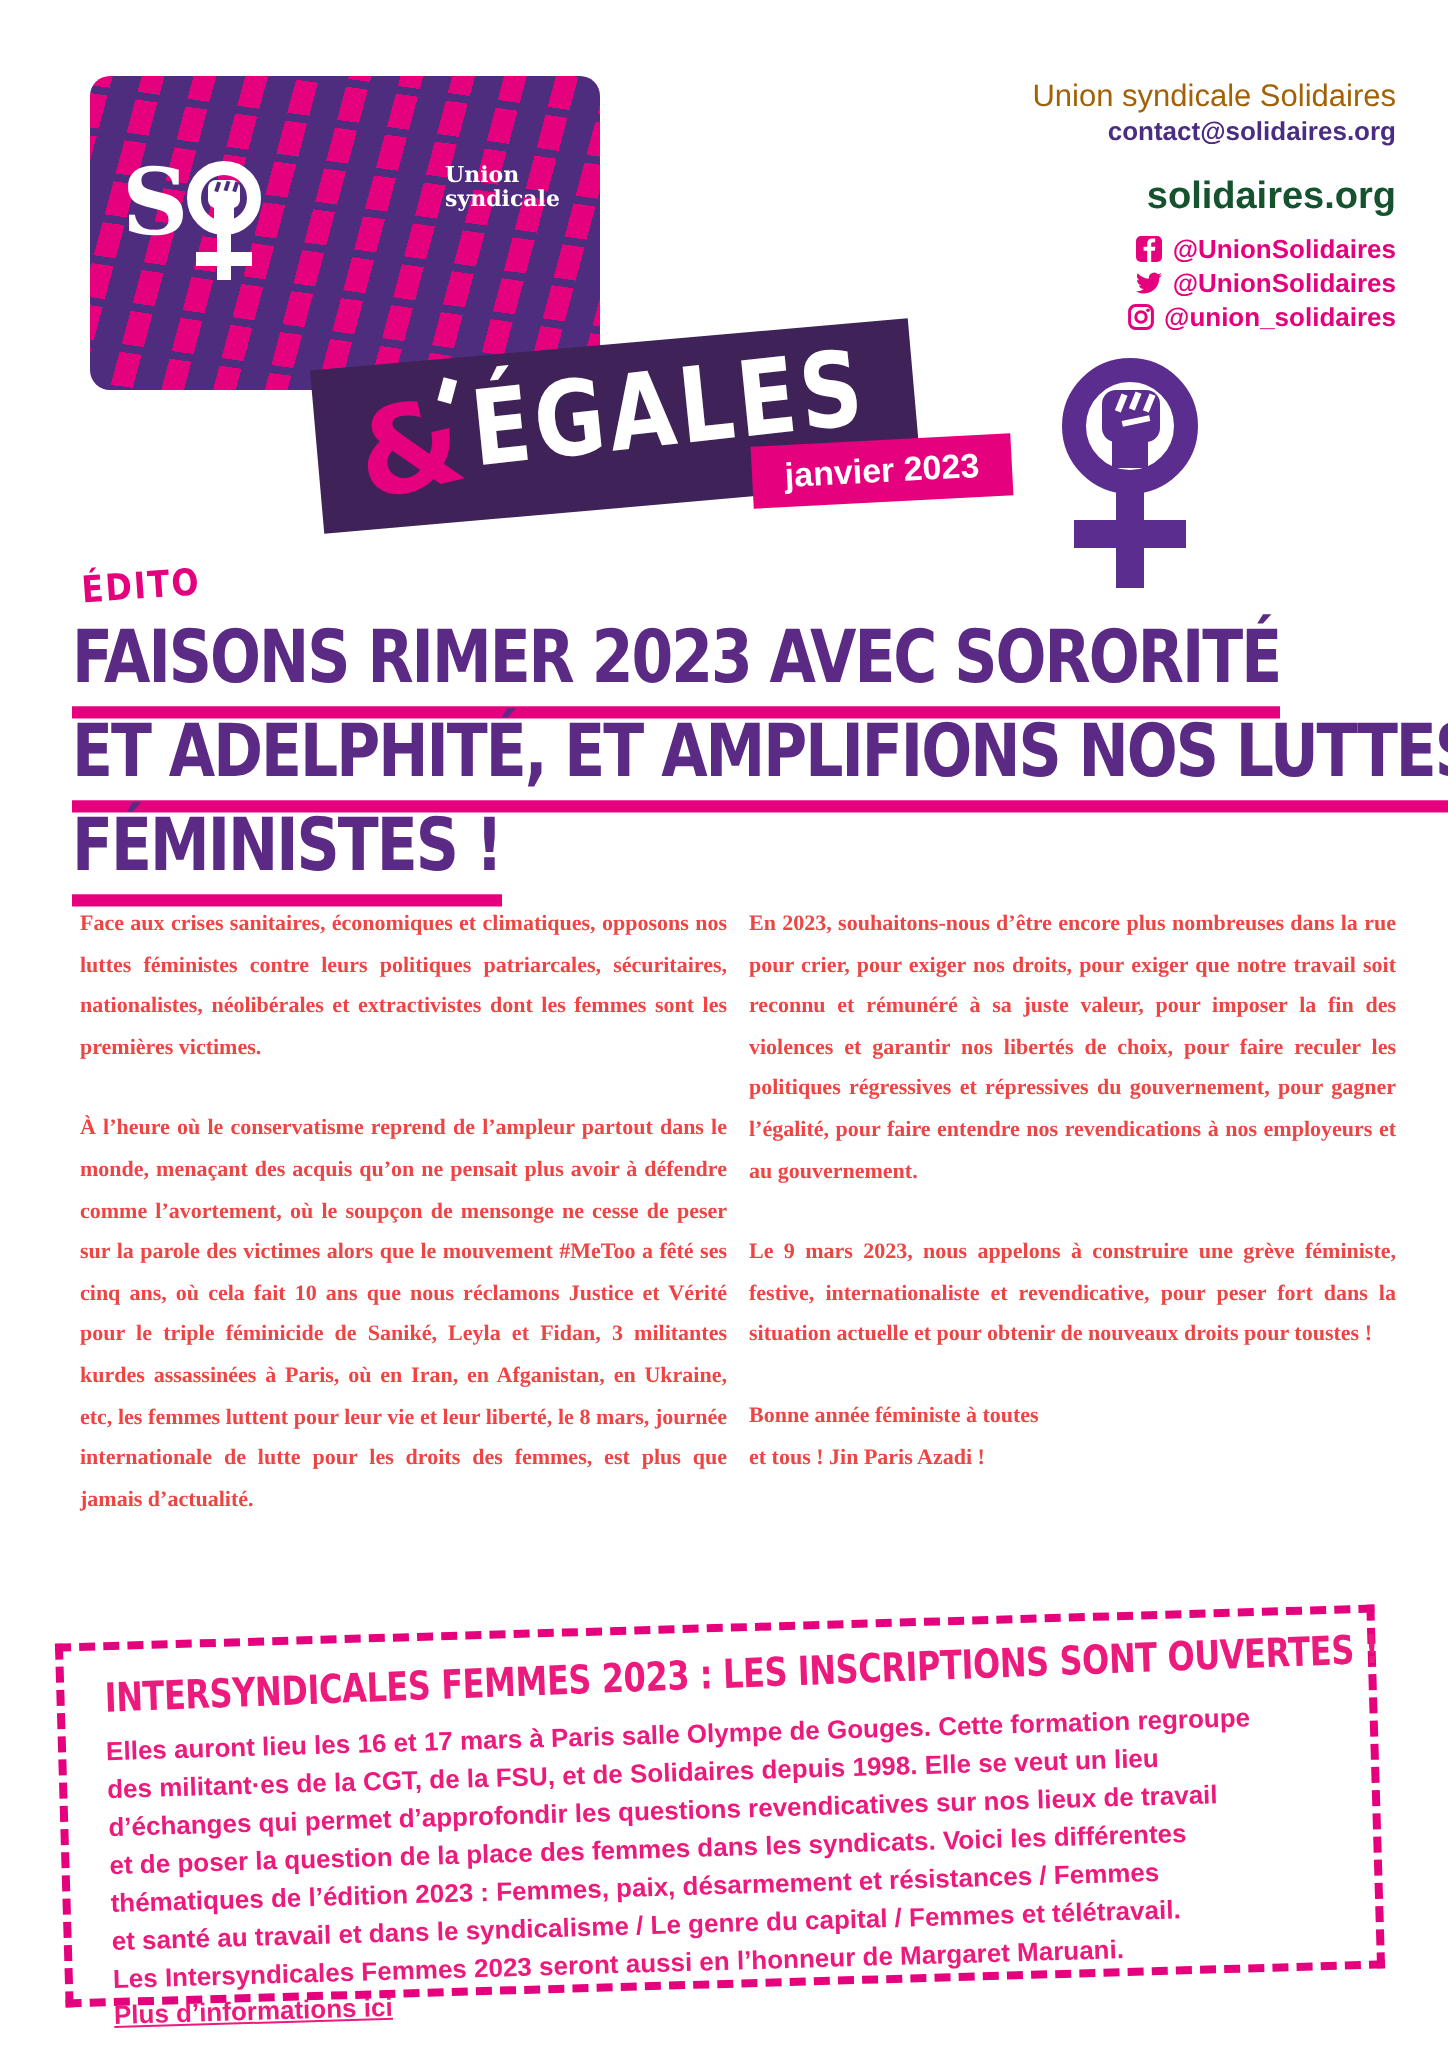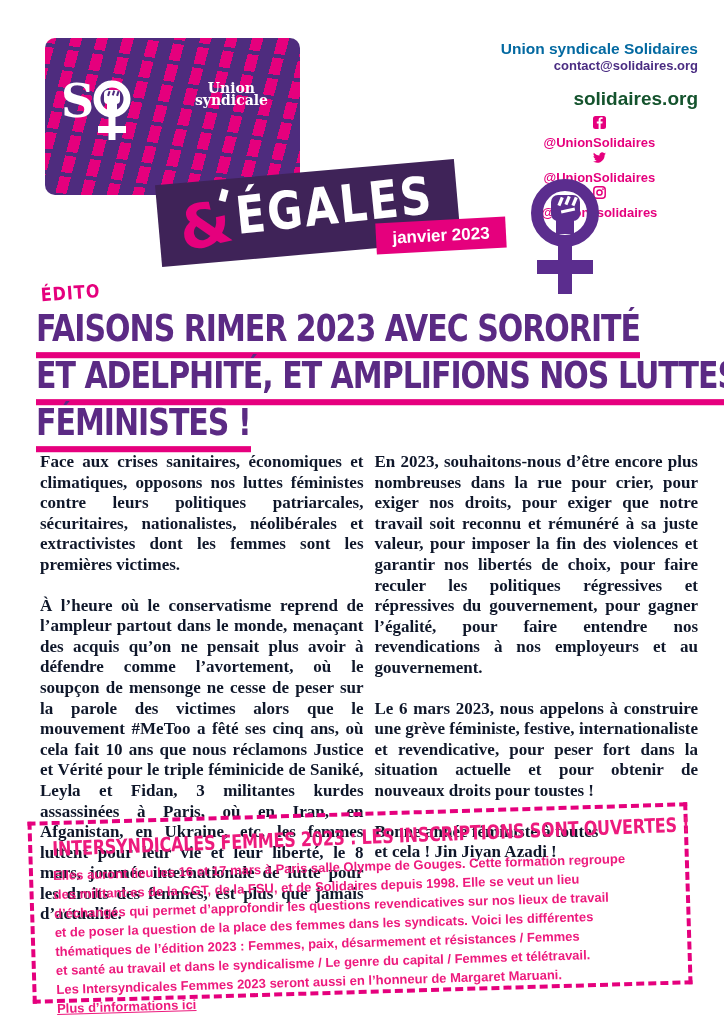--- a/index.html
+++ b/index.html
@@ -18,33 +18,33 @@
       repeating-linear-gradient(105deg, #e5007d 0 11px, #4e2c7e 11px 25px);
     z-index:1;
   }
   .logo-line{
     position:absolute;left:16px;top:40px;display:flex;align-items:flex-start;
     color:#fff;font-family:"DejaVu Serif",serif;font-weight:bold;
     font-size:46px;line-height:46px;letter-spacing:-2px;
   }
   .logo-fem{margin:2px -1px 0 0;}
   .logo-small{
-    position:absolute;right:32px;top:44px;color:#fff;
+    position:absolute;right:20px;top:44px;color:#fff;
     font-family:"DejaVu Serif",serif;font-weight:bold;
-    font-size:14px;line-height:12px;text-align:center;
+    font-size:11px;line-height:12px;text-align:left;
   }
   
   .hdr{position:absolute;right:26px;top:40px;text-align:right;font-family:"Liberation Sans",sans-serif;}
-  .hdr-org{color:#0369a1;font-weight:bold;font-size:15.5px;line-height:18px;}
+  .hdr-org{color:#a16207;font-weight:normal;font-size:15.5px;line-height:18px;}
   .hdr-line{color:#4a2c82;font-weight:bold;font-size:13px;line-height:16px;}
   .hdr-site{color:#14532d;font-weight:bold;font-size:19px;line-height:22px;margin-top:14px;}
   .social{margin-top:6px;}
   .social-row{
     display:flex;justify-content:flex-end;align-items:center;gap:5px;
-    color:#e5007d;font-weight:bold;font-size:13px;line-height:17px;flex-direction:column;
+    color:#e5007d;font-weight:bold;font-size:13px;line-height:17px;
   }
   .sicon{width:13px;height:13px;flex:0 0 auto;}
   
   .banner{
     position:absolute;left:158px;top:172px;width:300px;height:82px;
     background:#3f2358;transform:rotate(-5deg);z-index:2;
     display:flex;align-items:center;
   }
   .banner-amp{
     color:#e5007d;font-family:"DejaVu Sans",sans-serif;font-weight:bold;
@@ -80,22 +80,22 @@
     padding-bottom:2px;border-bottom:5px solid #e6007e;
     transform:scale(1.0,1.22);transform-origin:left top;
   }
   
   .columns{
     position:absolute;left:40px;top:452px;width:658px;
     display:flex;gap:11px;
   }
   .col{flex:1 1 0;}
   .col p{
-    margin:0 0 20px 0;color:#0f172a;font-weight:bold;
-    font-size:17px;line-height:20.6px;text-align:justify;
+    margin:0 0 20px 0;color:#ef4444;font-weight:bold;
+    font-size:11px;line-height:20.6px;text-align:justify;
   }
   .closing{
     margin-top:4px;color:#4a2a7c;font-weight:bold;
     font-size:20px;line-height:27px;white-space:pre-line;text-align:left !important;
   }
   
   .dashed-box{
     position:absolute;left:30px;top:812px;width:660px;height:182px;
     border:4px dashed #e5007d;transform:rotate(-1.7deg);
     padding:8px 12px 6px 20px;box-sizing:border-box;
@@ -203,23 +203,23 @@
     <div class="tline"><span>FÉMINISTES !</span></div>
   </h1>
 
   <div class="columns">
     <div class="col">
       <p>Face aux crises sanitaires, économiques et climatiques, opposons nos luttes féministes contre leurs politiques patriarcales, sécuritaires, nationalistes, néolibérales et extractivistes dont les femmes sont les premières victimes.</p>
       <p>À l’heure où le conservatisme reprend de l’ampleur partout dans le monde, menaçant des acquis qu’on ne pensait plus avoir à défendre comme l’avortement, où le soupçon de mensonge ne cesse de peser sur la parole des victimes alors que le mouvement #MeToo a fêté ses cinq ans, où cela fait 10 ans que nous réclamons Justice et Vérité pour le triple féminicide de Saniké, Leyla et Fidan, 3 militantes kurdes assassinées à Paris, où en Iran, en Afganistan, en Ukraine, etc, les femmes luttent pour leur vie et leur liberté, le 8 mars, journée internationale de lutte pour les droits des femmes, est plus que jamais d’actualité.</p>
     </div>
     <div class="col">
       <p>En 2023, souhaitons-nous d’être encore plus nombreuses dans la rue pour crier, pour exiger nos droits, pour exiger que notre travail soit reconnu et rémunéré à sa juste valeur,  pour imposer la fin des violences et garantir nos libertés de choix, pour faire reculer les politiques régressives et répressives du gouvernement, pour gagner l’égalité, pour faire entendre nos revendications à nos employeurs et au gouvernement.</p>
-      <p>Le 6 mars 2023, nous appelons à construire une grève féministe, festive, internationaliste et revendicative, pour peser fort dans la situation actuelle et pour obtenir de nouveaux droits pour toustes !</p>
+      <p>Le 9 mars 2023, nous appelons à construire une grève féministe, festive, internationaliste et revendicative, pour peser fort dans la situation actuelle et pour obtenir de nouveaux droits pour toustes !</p>
       <p class="closing">Bonne année féministe à toutes
-et cela ! Jin Jiyan Azadi !</p>
+et tous ! Jin Paris Azadi !</p>
     </div>
   </div>
 
   <div class="dashed-box">
     <div class="box-heading">INTERSYNDICALES FEMMES 2023 : LES INSCRIPTIONS SONT OUVERTES !</div>
     <div class="box-body">Elles auront lieu les 16 et 17 mars à Paris salle Olympe de Gouges. Cette formation regroupe
 des militant·es de la CGT, de la FSU, et de Solidaires depuis 1998. Elle se veut un lieu
 d’échanges qui permet d’approfondir les questions revendicatives sur nos lieux de travail
 et de poser la question de la place des femmes dans les syndicats. Voici les différentes
 thématiques de l’édition 2023 : Femmes, paix, désarmement et résistances / Femmes

